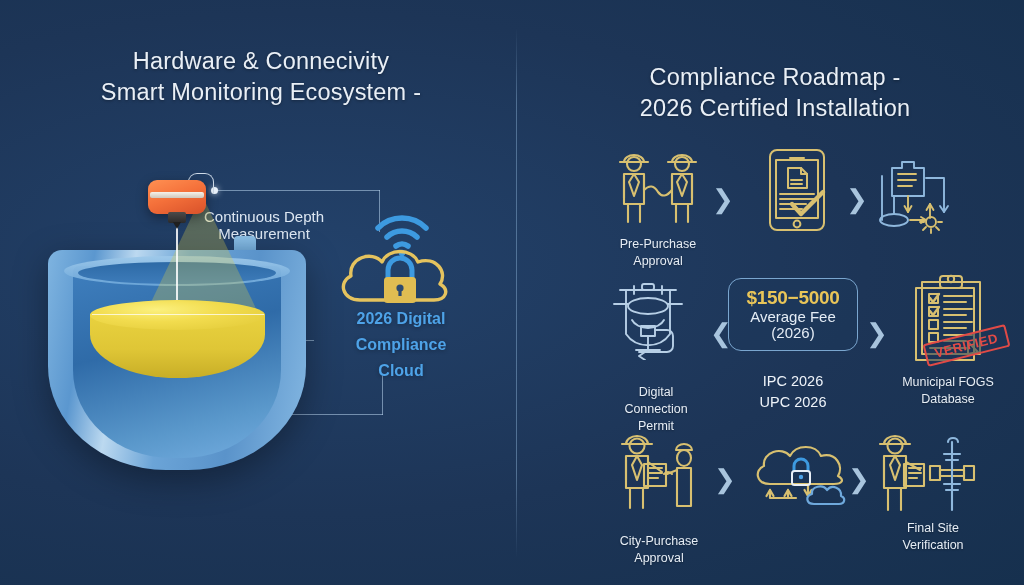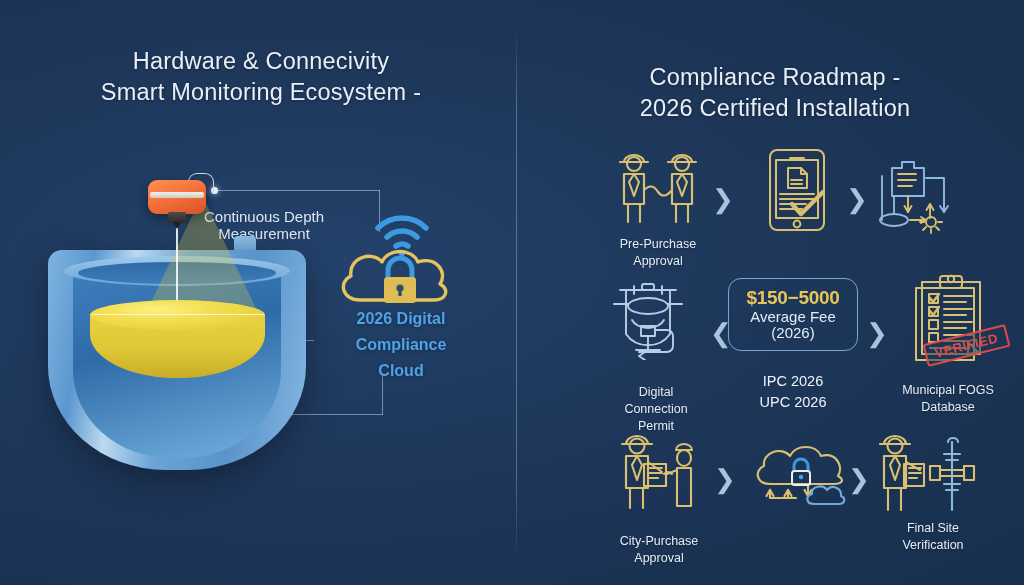--- a/index.html
+++ b/index.html
@@ -428,21 +428,21 @@
               <path d="M58 24 h28 M58 30 h22"></path>
               <path d="M58 37 h28 M58 43 h22"></path>
               <path d="M58 50 h28 M58 56 h22"></path>
               <path d="M58 63 h28 M58 69 h22"></path>
               <path d="M44 76 h36"></path>
               <path d="M82 70 l10 10 l-10 2 z"></path>
             </g>
           </svg>
           <div class="stamp" style="left:38px; top:62px;">VERIFIED</div>
         </div>
-        <div class="node-label" style="margin-top:10px;">
+        <div class="node-label" style="margin-top:2px;">
           <div>Municipal FOGS</div>
           <div>Database</div>
         </div>
       </div>
     </div>
 
     <div class="road-row" id="row-3">
 
       <div class="node" style="left:84px; top:0; width:118px;">
         <svg width="118" height="84" viewBox="0 0 118 84">

